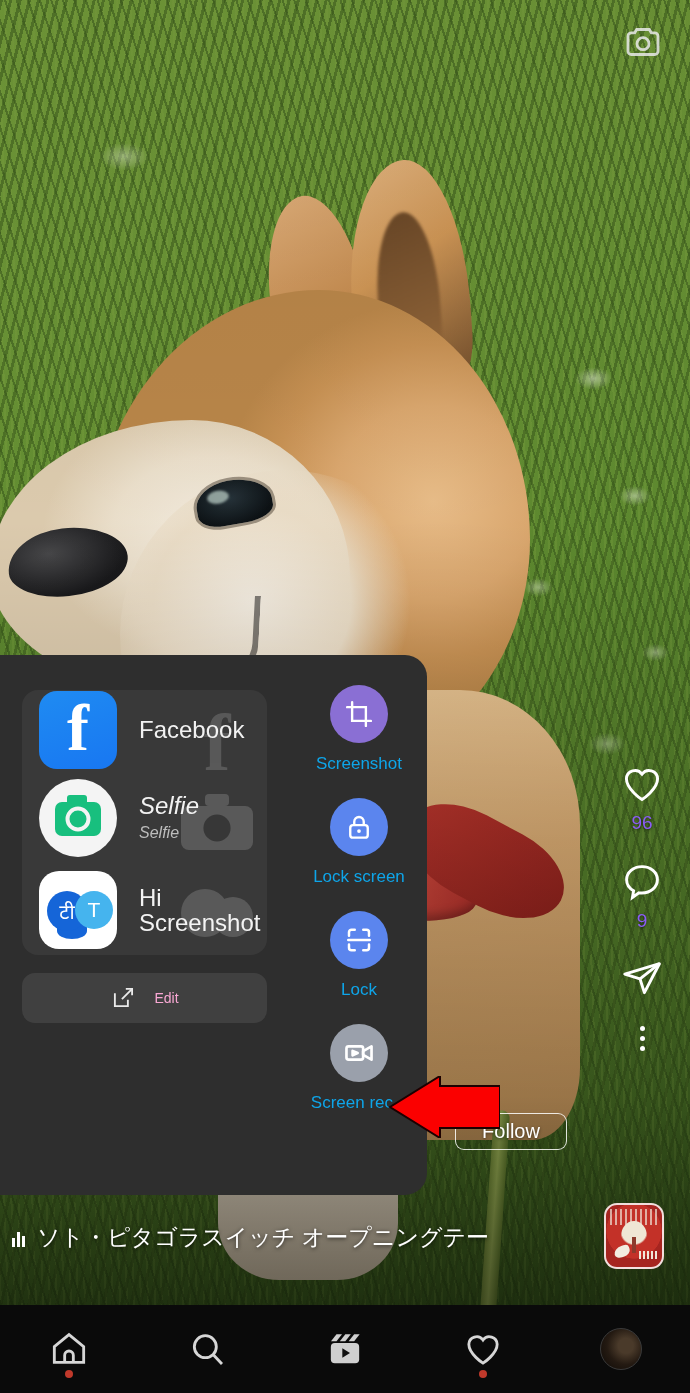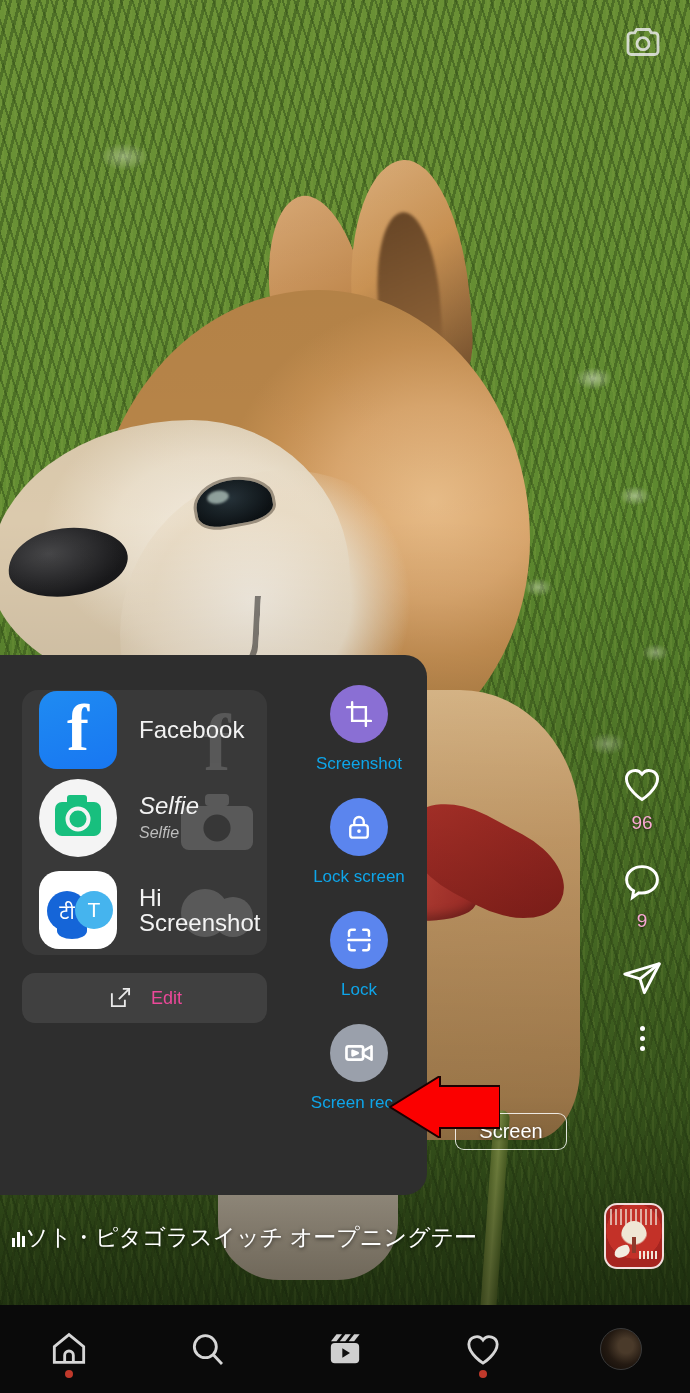--- a/index.html
+++ b/index.html
@@ -124,21 +124,21 @@
     background:linear-gradient(90deg,#7f9a3e,#a8c05c 45%,#6d8a33);
     border-radius:8px; transform:rotate(4deg);
   }
 
   
   .top-cam{ position:absolute; right:26px; top:22px; width:42px; height:40px; opacity:.85; }
 
   
   .rail{ position:absolute; right:16px; top:762px; width:64px; display:flex; flex-direction:column; align-items:center; }
   .rail .act{ display:flex; flex-direction:column; align-items:center; }
-  .rail .cnt{ color:#f9a8d4; font-size:19px; margin-top:6px; text-shadow:0 1px 3px rgba(0,0,0,.6); }
+  .rail .cnt{ color:#8b5cf6; font-size:19px; margin-top:6px; text-shadow:0 1px 3px rgba(0,0,0,.6); }
   .gap1{ height:26px;} .gap2{height:24px;}
   .dots{ margin-top:26px; display:flex; flex-direction:column; gap:5px; align-items:center;}
   .dots i{ width:5px; height:5px; border-radius:50%; background:#fff; display:block; }
 
   
   .follow{
     position:absolute; left:455px; top:1113px; width:112px; height:37px;
     border:1.6px solid rgba(255,255,255,.85); border-radius:9px;
     color:#fff; font-size:20px; display:flex; align-items:center; justify-content:center;
     text-shadow:0 1px 3px rgba(0,0,0,.5); background:rgba(0,0,0,.05);
@@ -146,21 +146,21 @@
 
   
   .caption{
     position:absolute; left:14px; top:1186px; width:430px;
     color:#fff; font-size:25px; white-space:nowrap; overflow:hidden;
     text-shadow:0 1px 4px rgba(0,0,0,.7);
   }
   .music{
     position:absolute; left:12px; top:1222px; width:570px;
     color:#fff; font-size:23px; white-space:nowrap; overflow:hidden;
-    display:flex; align-items:center; gap:0;
+    display:flex; align-items:center; gap:12px;
     text-shadow:0 1px 4px rgba(0,0,0,.7);
   }
   .music .bars{ display:inline-flex; align-items:flex-end; gap:2px; height:18px; }
   .music .bars b{ width:3px; background:#fff; display:block; }
   .album{
     position:absolute; right:26px; top:1203px; width:60px; height:66px; border-radius:13px;
     border:2px solid rgba(255,255,255,.85); overflow:hidden;
     background:radial-gradient(circle at 50% 42%, #e8dcc8 0 16%, #c33128 17% 60%, #a62520 61% 100%);
   }
   .album .tree{
@@ -211,21 +211,21 @@
   .tr-b{ position:absolute; left:36px; top:20px; width:38px; height:38px; border-radius:50%;
     background:#45b4ee; color:#fff; font-size:21px; display:flex; align-items:center; justify-content:center;}
   .tr-tail{ position:absolute; left:18px; top:52px; width:30px; height:16px; background:#1565d8;
     border-radius:0 0 60% 60%; }
 
   .editbtn{
     position:absolute; left:22px; top:318px; width:245px; height:50px;
     background:rgba(255,255,255,.09); border-radius:13px;
     display:flex; align-items:center; justify-content:center; gap:18px;
   }
-  .editbtn span{ color:#ec4899; font-size:18px; }
+  .editbtn span{ color:#f9a8d4; font-size:14px; }
 
   .tiles{ position:absolute; left:300px; top:30px; width:118px; }
   .tile{ display:flex; flex-direction:column; align-items:center; margin-bottom:24px; }
   .tcirc{ width:58px; height:58px; border-radius:50%; display:flex; align-items:center; justify-content:center; }
   .tlabel{ color:#0ea5e9; font-size:17px; margin-top:11px; white-space:nowrap; }
 
   
   .arrow{ position:absolute; left:388px; top:1076px; width:112px; height:62px; }
 
   
@@ -293,21 +293,21 @@
         <path d="M10.9 12.5 21.5 4.2"></path>
       </svg>
     </div>
     <div class="dots">
       <i></i>
         <i></i>
         <i></i>
     </div>
   </div>
 
-  <div class="follow">Screen</div>
+  <div class="follow">Follow</div>
 
 
   <div class="music">
     <span class="bars">
       <b style="height:9px"></b>
         <b style="height:15px"></b>
         <b style="height:11px"></b>
     </span>
     <span>ソト・ピタゴラスイッチ オープニングテー</span>
   </div>

